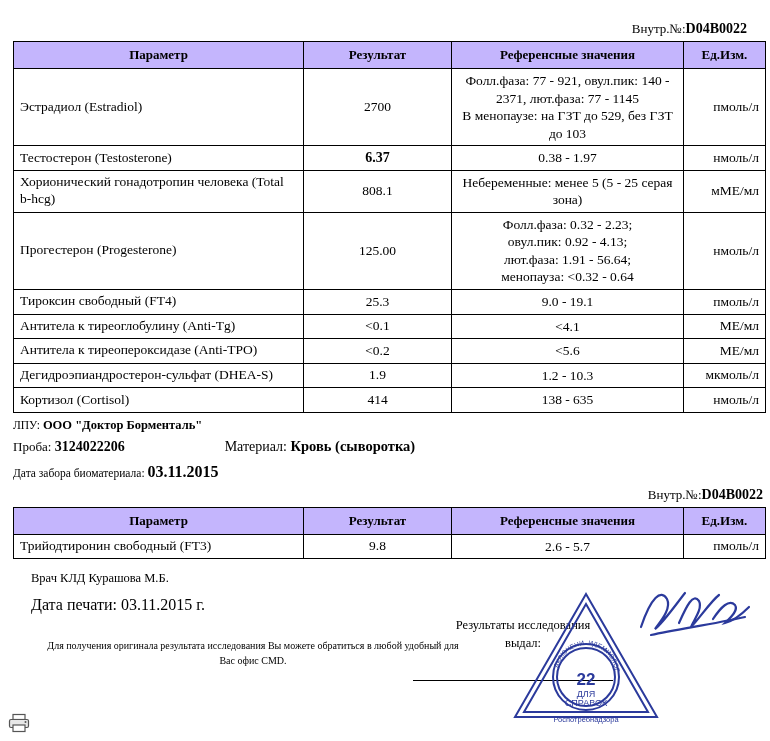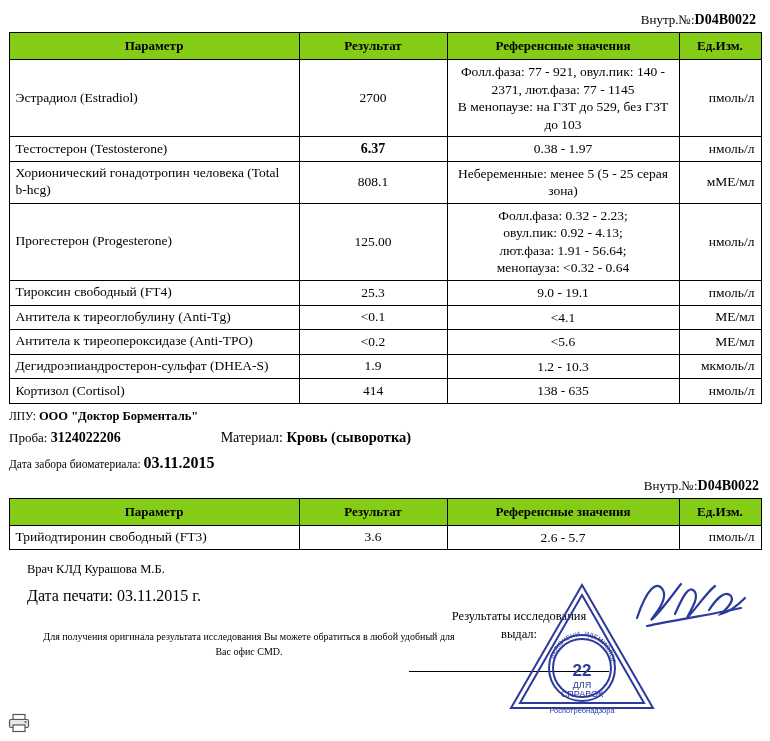--- a/index.html
+++ b/index.html
@@ -12,21 +12,21 @@
     height: 741px;
     font-family: "Liberation Serif", serif;
     color: #000000;
     position: relative;
     overflow: hidden;
   }
   .page {
     position: relative;
     width: 770px;
     height: 741px;
-    padding: 4px;
+    padding: 13px;
     box-sizing: border-box;
   }
 
   
   .internal-line {
     text-align: right;
     font-size: 13px;
     padding: 8px 10px 4px 0;
     letter-spacing: 0;
   }
@@ -40,21 +40,21 @@
     margin: 0 auto;
     table-layout: fixed;
   }
   table.results th, table.results td {
     border: 1px solid #000000;
     padding: 3px 6px;
     font-size: 13.5px;
     vertical-align: middle;
   }
   table.results thead th {
-    background: #84cc16;
+    background: #c4b5fd;
     text-align: center;
     font-weight: bold;
     font-size: 13px;
     padding: 5px 4px;
   }
   col.c-param  { width: 290px; }
   col.c-result { width: 148px; }
   col.c-ref    { width: 232px; }
   col.c-unit   { width: 82px; }
 
@@ -279,21 +279,21 @@
       <tr>
         <th>Параметр</th>
         <th>Результат</th>
         <th>Референсные значения</th>
         <th>Ед.Изм.</th>
       </tr>
     </thead>
     <tbody id="tbody-second">
         <tr>
           <td class="param">Трийодтиронин свободный (FT3)</td>
-          <td class="result">3.6</td>
+          <td class="result">9.8</td>
           <td class="ref">2.6 - 5.7</td>
           <td class="unit">пмоль/л</td>
         </tr>
       </tbody>
   </table>
 
   <div class="footer">
     <div class="doctor">Врач КЛД Курашова М.Б.</div>
     <div class="printdate">Дата печати: 03.11.2015 г.</div>
     <div class="notice">Для получения оригинала результата исследования Вы можете обратиться в любой удобный для Вас офис CMD.</div>

